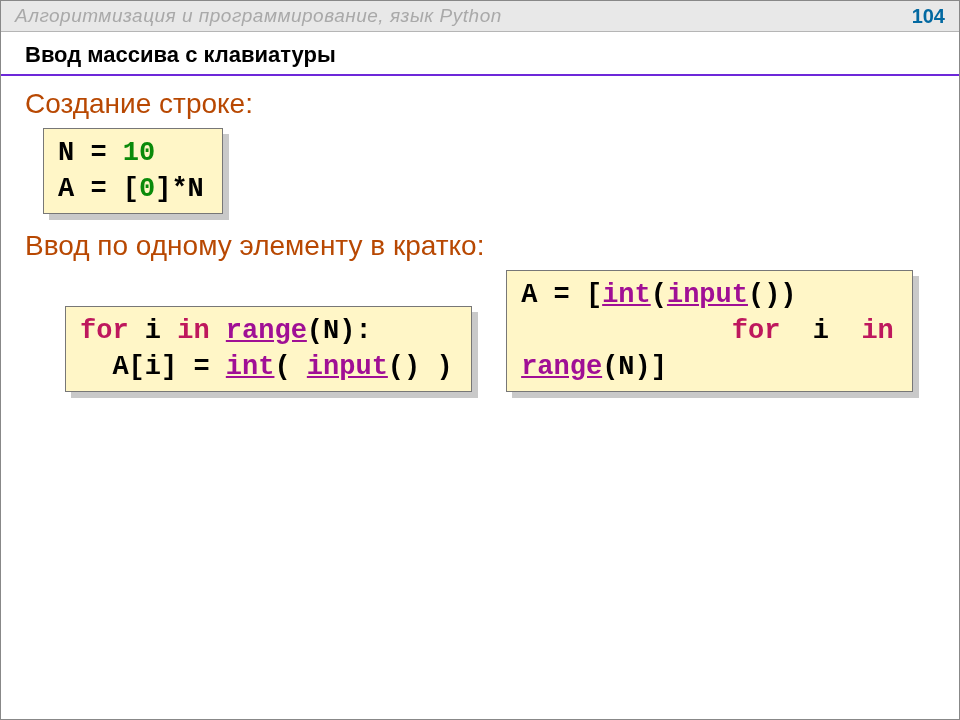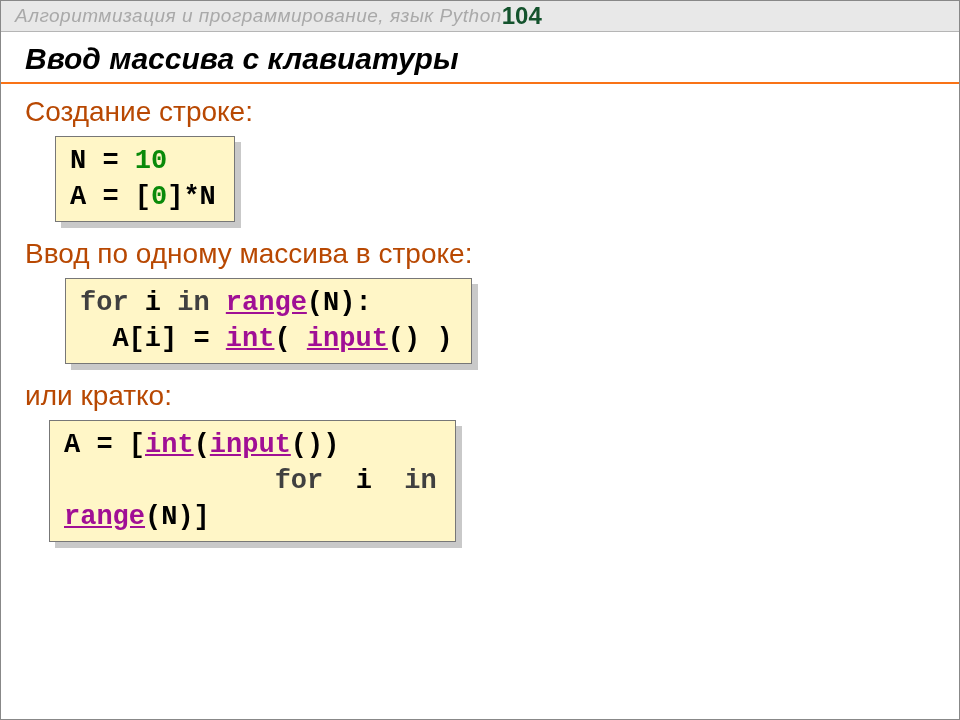--- a/index.html
+++ b/index.html
@@ -14,44 +14,44 @@
   }
   .slide {
     position: relative;
     width: 960px;
     height: 720px;
     border: 1px solid #888;
     box-sizing: border-box;
   }
   .topbar {
     display: flex;
+    justify-content: space-between;
     align-items: center;
     height: 30px;
     padding: 0 14px;
     background: #e8e8e8;
     border-bottom: 1px solid #b5b5b5;
   }
   .topbar .caption {
     color: #a9a9a9;
     font-style: italic;
     font-size: 19px;
     letter-spacing: 0.5px;
   }
   .topbar .pagenum {
-    color: #14532d;
+    color: #0369a1;
     font-weight: bold;
-    font-size: 24px;
+    font-size: 20px;
   }
   .title {
     margin: 10px 0 0 0;
     padding: 0 24px 6px 24px;
     font-weight: bold;
-    font-size: 30px;
-    border-bottom: 2px solid #f97316;
-    font-style: italic;
+    font-size: 22px;
+    border-bottom: 2px solid #6d28d9;
   }
   .body {
     padding: 6px 18px 0 18px;
   }
   .line {
     font-size: 28px;
     color: #b84802;
     margin: 6px 6px 8px 6px;
   }
   .codebox {
@@ -72,56 +72,55 @@
     position: relative;
     background: #fff6c7;
     border: 1px solid #777;
     padding: 6px 18px 6px 14px;
     font-family: "Courier New", Courier, monospace;
     font-weight: bold;
     font-size: 27px;
     line-height: 36px;
     white-space: pre;
   }
-  .code .kw   { color: #404040; margin-top: 31px; }
+  .code .kw   { color: #be185d; margin-top: 31px; }
   .code .num  { color: #0a8a0a; }
   .code .fn   { color: #a00f95; text-decoration: underline; }
   .code .txt  { color: #000; }
 </style>
 </head>
 <body>
 
 <div class="slide">
 
   <div class="topbar">
     <span class="caption">Алгоритмизация и программирование, язык Python</span>
     <span class="pagenum">104</span>
   </div>
 
   <div class="title">Ввод массива с клавиатуры</div>
 
   <div class="body">
 
     <div class="line">Создание строке:</div>
 
-    <div class="codebox" style="margin-left:36px;border-radius:29px;">
+    <div class="codebox" style="margin-left:24px;border-radius:29px;">
       <div class="shadow"></div>
       <div class="code"><span class="txt">N </span><span class="txt">=</span><span class="txt"> </span><span class="num">10</span><span>
 </span><span class="txt">A </span><span class="txt">=</span><span class="txt"> </span><span class="txt">[</span><span class="num">0</span><span class="txt">]*N</span></div>
     </div>
 
-    <div class="line">Ввод по одному массива в строке:</div>
+    <div class="line">Ввод по одному элементу в кратко:</div>
 
     <div class="codebox" style="margin-left:46px;">
       <div class="shadow"></div>
       <div class="code"><span class="kw">for</span><span class="txt"> i </span><span class="kw">in</span><span class="txt"> </span><span class="fn">range</span><span class="txt">(N):</span><span>
 </span><span class="txt">  A[i] </span><span class="txt">=</span><span class="txt"> </span><span class="fn">int</span><span class="txt">( </span><span class="fn">input</span><span class="txt">() )</span></div>
     </div>
 
-    <div class="line">или кратко:</div>
 
     <div class="codebox" style="margin-left:30px;">
       <div class="shadow"></div>
       <div class="code"><span class="txt">A </span><span class="txt">=</span><span class="txt"> </span><span class="txt">[</span><span class="fn">int</span><span class="txt">(</span><span class="fn">input</span><span class="txt">())</span><span>
 </span><span class="txt">             </span><span class="kw">for</span><span class="txt">  i  </span><span class="kw">in</span><span>
 </span><span class="fn">range</span><span class="txt">(N)]</span></div>
     </div>
 
   </div>
 </div>

